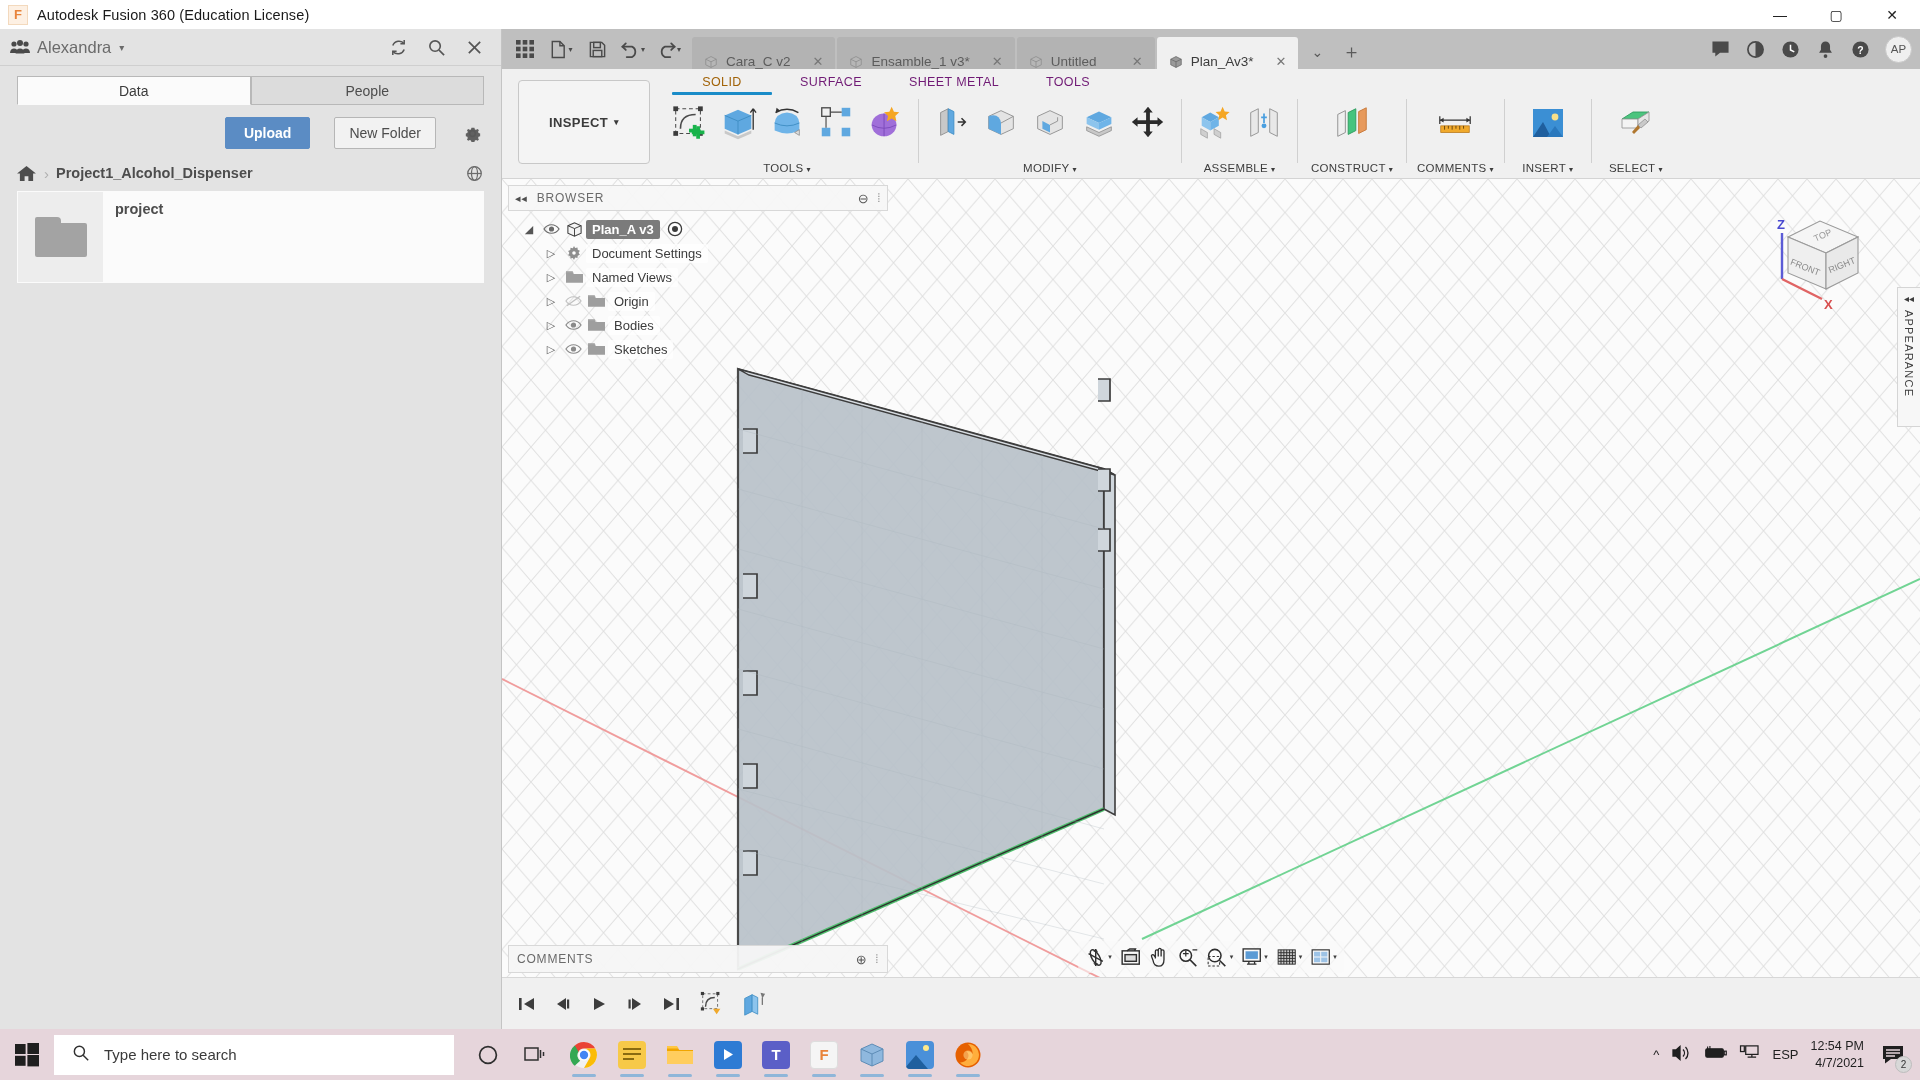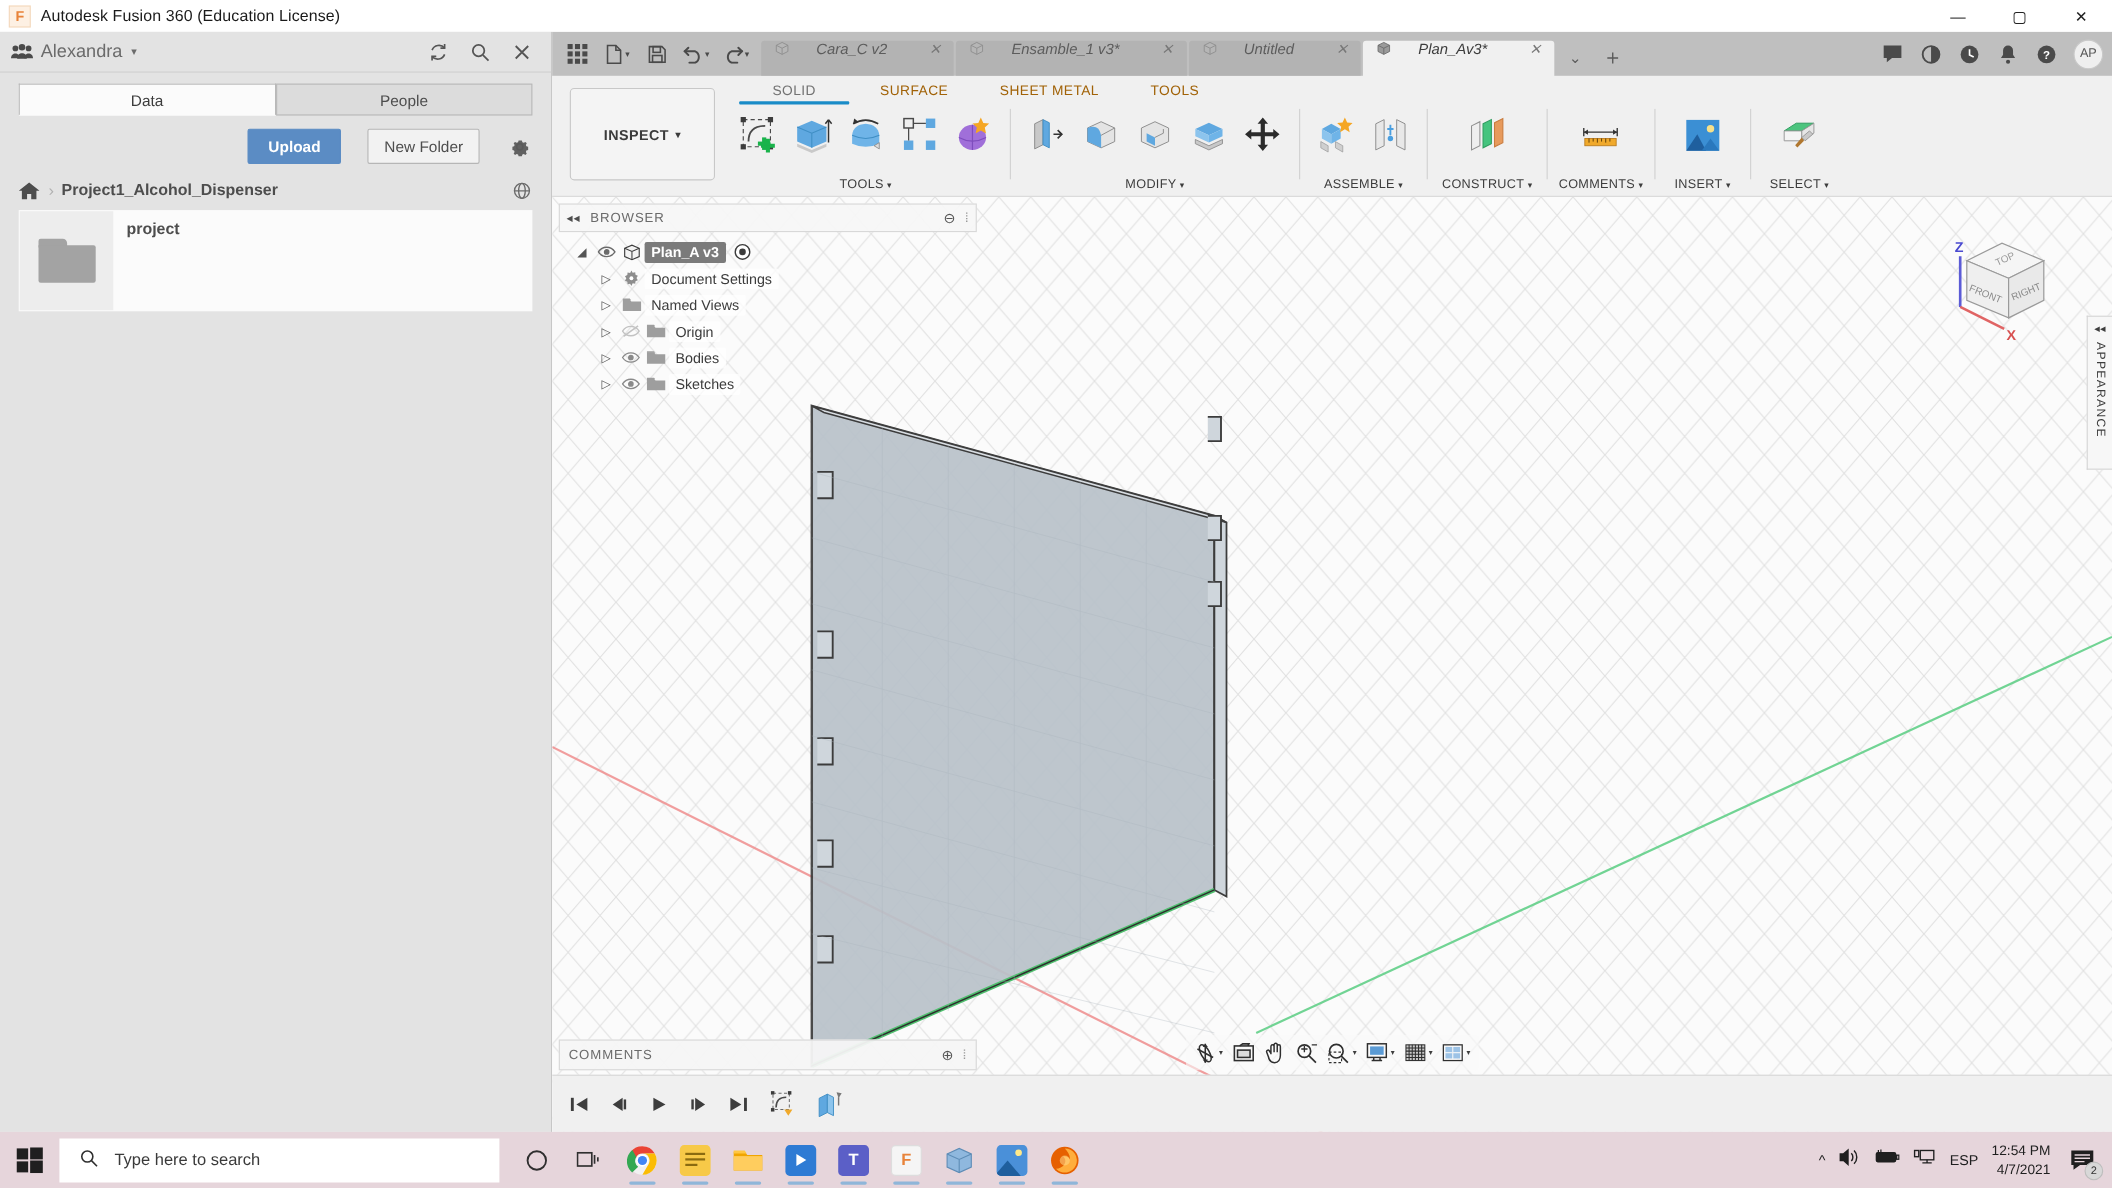--- a/index.html
+++ b/index.html
@@ -99,22 +99,22 @@
   
   .f-tabstrip {
     position: absolute; left: 0; top: 0; width: 1418px; height: 40px;
     background: #bfbfbf; display: flex; align-items: flex-end;
   }
   .f-quick { display: flex; align-items: center; height: 40px; padding: 0 6px; gap: 2px; }
   .qbtn { width: 34px; height: 34px; display: flex; align-items: center; justify-content: center; color: #4a4a4a; }
   .qbtn .car { font-size: 8px; margin-left: 1px; color:#4a4a4a;}
   .f-tab {
     height: 32px; min-width: 138px; padding: 0 12px; margin-right: 2px;
-    background: #b3b3b3; display: flex; align-items: flex-start; gap: 24px;
-    font-size: 13.5px; color: #5c5c5c; border-radius: 3px 3px 0 0; font-style: italic;
+    background: #b3b3b3; display: flex; align-items: flex-end; gap: 8px;
+    font-size: 13.5px; color: #5c5c5c; border-radius: 3px 3px 0 0;
   }
   .f-tab.active { background: #f0f0f0; color: #3c3c3c; }
   .f-tab .x { margin-left: auto; font-size: 13px; color: #777; padding-left: 14px; }
   .f-tabright { margin-left: auto; display: flex; align-items: center; height: 40px; gap: 3px; padding-right: 8px; }
   .trbtn { width: 32px; height: 34px; display: flex; align-items: center; justify-content: center; color: #4a4a4a; }
   .avatar {
     width: 27px; height: 27px; border-radius: 50%; background: #efefef; border: 1px solid #c9c9c9;
     font-size: 11.5px; color: #555; display: flex; align-items: center; justify-content: center; margin-left: 6px;
   }
 
@@ -124,24 +124,24 @@
     background: #f0f0f0; border-bottom: 1px solid #d4d4d4;
   }
   .design-box {
     position: absolute; left: 16px; top: 11px; width: 132px; height: 84px;
     border: 1px solid #c8c8c8; border-radius: 4px; background: #f4f4f4;
     display: flex; align-items: center; justify-content: center;
     font-size: 13px; color: #3b3b3b; font-weight: bold; letter-spacing: .4px;
   }
   .wstabs { position: absolute; left: 170px; top: 4px; display: flex; gap: 0; }
   .wstab {
-    font-size: 12.5px; color: #a16207; letter-spacing: .4px; text-align: center;
+    font-size: 12.5px; color: #701a75; letter-spacing: .4px; text-align: center;
     padding: 2px 0 4px 0;
   }
-  .wstab.active { color: #737373; }
+  .wstab.active { color: #a16207; }
   .wstab .ul { height: 3px; background: #1a8cc8; margin-top: 3px; border-radius: 1px; }
 
   .ribgroups { position: absolute; left: 160px; top: 26px; display: flex; align-items: flex-start; height: 82px; }
   .ribgroup { display: flex; flex-direction: column; align-items: center; padding: 0 4px; height: 82px; justify-content: space-between; }
   .ribicons { display: flex; align-items: flex-start; gap: 3px; padding-top: 3px; }
   .ribicon { width: 46px; height: 50px; display: flex; align-items: center; justify-content: center; }
   .riblabel { font-size: 11.5px; color: #3d3d3d; letter-spacing: .3px; padding-bottom: 3px; }
   .ribsep { width: 1px; height: 64px; background: #d0d0d0; margin: 4px 6px 0 6px; }
 
   

